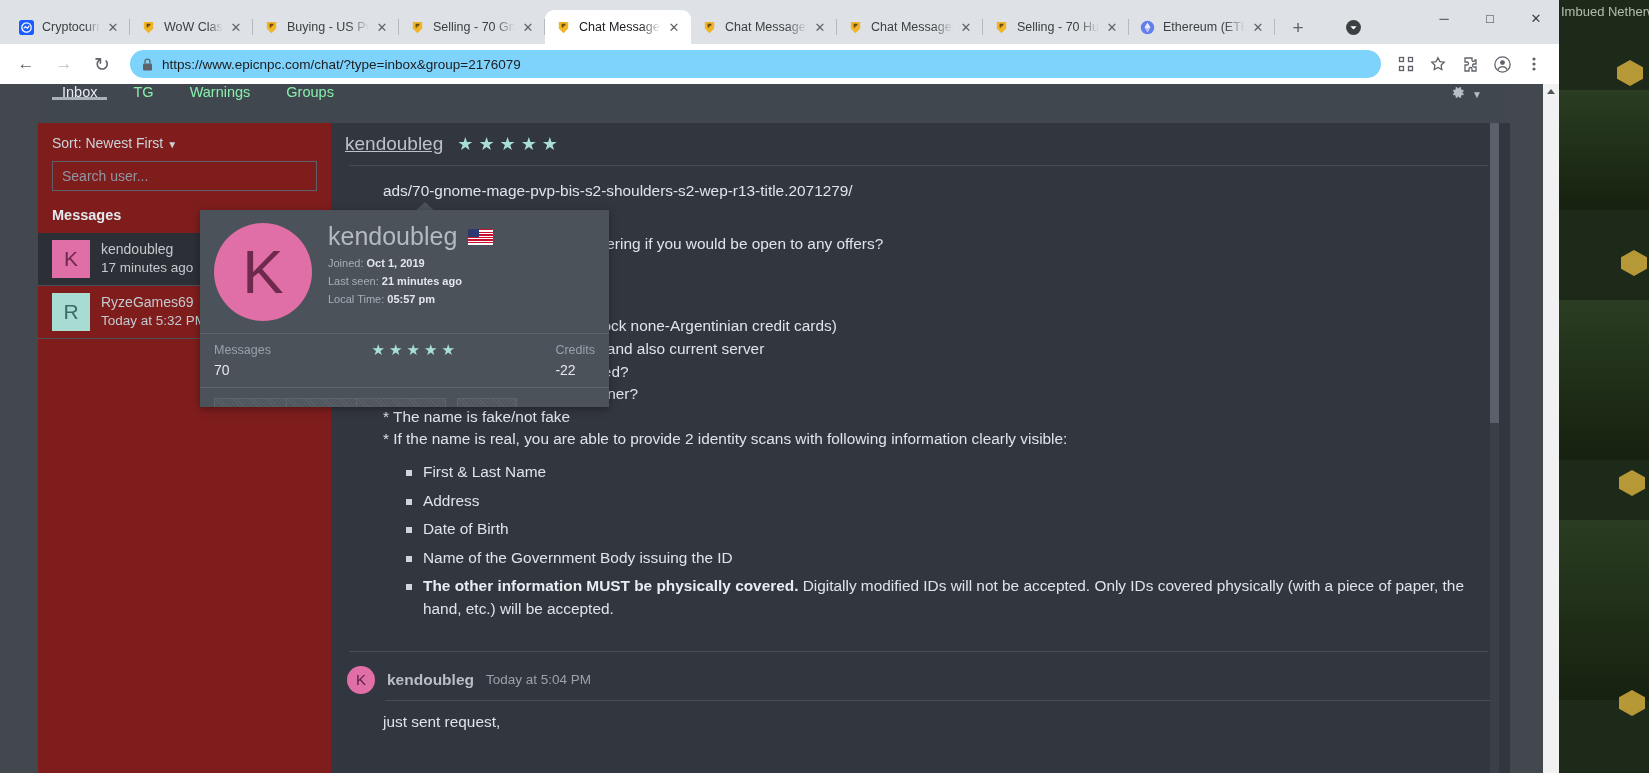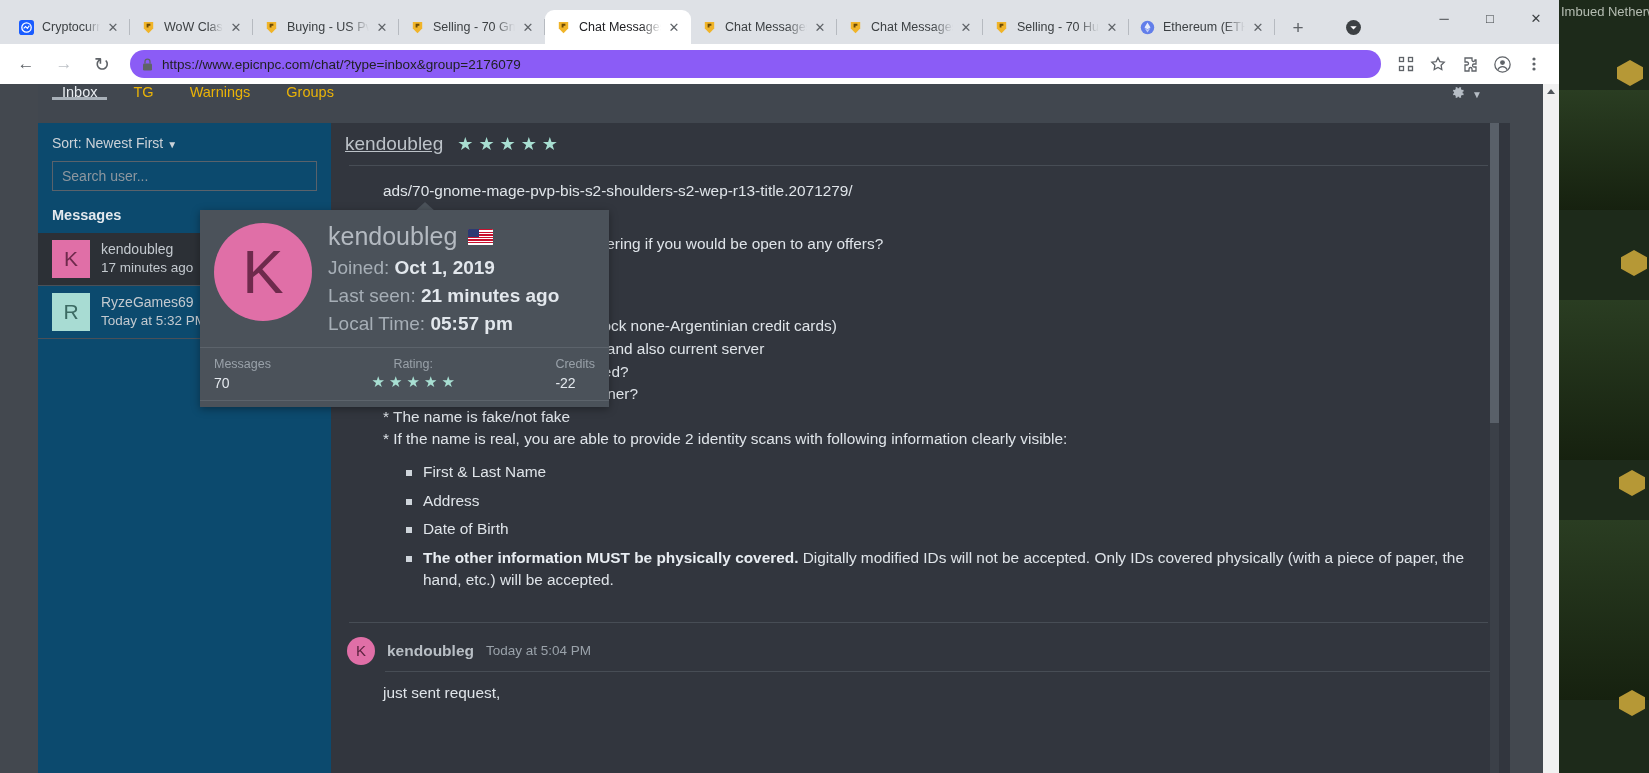--- a/index.html
+++ b/index.html
@@ -102,21 +102,21 @@
     margin-right: 6px;
     display: flex; align-items: center; justify-content: center;
     color: #5f6368;
     font-size: 17px;
     flex: 0 0 32px;
   }
   .navbtn.disabled { color: #bdc1c6; }
   #omnibox {
     flex: 1 1 auto;
     height: 28px;
-    background: #8b5cf6;
+    background: #7dd3fc;
     border-radius: 14px;
     display: flex;
     align-items: center;
     padding: 0 12px;
     margin: 0 8px 0 6px;
     min-width: 0;
   }
   #lock-icon { margin-right: 9px; display: flex; align-items: center; }
   #url-text {
     font-size: 13.5px;
@@ -152,21 +152,21 @@
   #chat-tabs {
     height: 39px;
     background: #41474f;
     display: flex;
     align-items: flex-start;
     padding-left: 6px;
   }
   .ct {
     padding: 0 18px;
     display: flex; align-items: center;
-    color: #eab308;
+    color: #86efac;
     font-size: 14.5px;
     position: relative;
   }
   .ct.active { color: #e9edf1; }
   .ct.active:after {
     content: ""; position: absolute;
     left: 8px; right: 8px; bottom: 0; height: 3px;
     background: #a8b0b8;
   }
   #gear-wrap {
@@ -174,21 +174,21 @@
     display: flex; align-items: center;
     padding-right: 28px;
     color: #b6bdc5;
     gap: 6px;
   }
 
   
   #cols { display: flex; align-items: stretch; min-height: 650px; }
   #sidebar {
     width: 293px; flex: 0 0 293px;
-    background: #0c4a6e;
+    background: #7f1d1d;
     min-height: 650px;
   }
   #sort-row {
     padding: 12px 14px 6px 14px;
     color: #ccd2d8;
     font-size: 14px;
   }
   #search-wrap { padding: 4px 14px 12px 14px; }
   #search-user {
     width: 100%; height: 30px;
@@ -329,21 +329,21 @@
   }
   .flag .stripes {
     position: absolute; inset: 0;
     background: repeating-linear-gradient(to bottom,
       #c8102e 0, #c8102e 1.3px, #ffffff 1.3px, #ffffff 2.6px);
   }
   .flag .canton {
     position: absolute; left: 0; top: 0; width: 11px; height: 8px;
     background: #2d3a72;
   }
-  .popup-line { font-size: 19px; color: #a6aeb6; margin-top: 6px; }
+  .popup-line { font-size: 11px; color: #a6aeb6; margin-top: 6px; }
   .popup-line b { color: #e2e7ec; font-weight: bold; }
 
   #popup-stats {
     display: flex;
     border-top: 1px solid #5c636b;
     border-bottom: 1px solid #5c636b;
     padding: 7px 14px 6px 14px;
     align-items: flex-start;
   }
   .stat { text-align: center; }
@@ -689,20 +689,21 @@
               <p class="tight">a region (it's because blizzard block none-Argentinian credit cards)</p>
               <p class="tight">* The transfer on the mage is up and also current server</p>
               <p class="tight">* Is the original email also included?</p>
               <p class="tight">* You are the original account owner?</p>
               <p class="tight">* The name is fake/not fake</p>
               <p class="tight">* If the name is real, you are able to provide 2 identity scans with following information clearly visible:</p>
               <ul>
                 <li><span>First &amp; Last Name</span></li>
                 <li><span>Address</span></li>
                 <li><span>Date of Birth</span></li>
+                <li><span>Name of the Government Body issuing the ID</span></li>
                 <li><b>The other information MUST be physically covered.</b><span> Digitally modified IDs will not be accepted. Only IDs covered physically (with a piece of paper, the hand, etc.) will be accepted.</span></li>
               </ul>
             </div>
           </div>
 
           <div class="msgblock">
             <div class="msg-divider"></div>
             <div class="msg-header-row">
               <div class="msg-av">
                 <span>K</span>
@@ -750,21 +751,20 @@
           </div>
         </div>
       </div>
 
       <div id="popup-stats">
         <div class="stat" id="stat-messages">
           <div class="lbl">Messages</div>
           <div class="val">70</div>
         </div>
         <div class="stat" id="stat-rating">
-          <div class="lbl">Rating:</div>
           <div class="stars">
             <span>★</span>
             <span>★</span>
             <span>★</span>
             <span>★</span>
             <span>★</span>
           </div>
         </div>
         <div class="stat" id="stat-credits">
           <div class="lbl">Credits</div>

